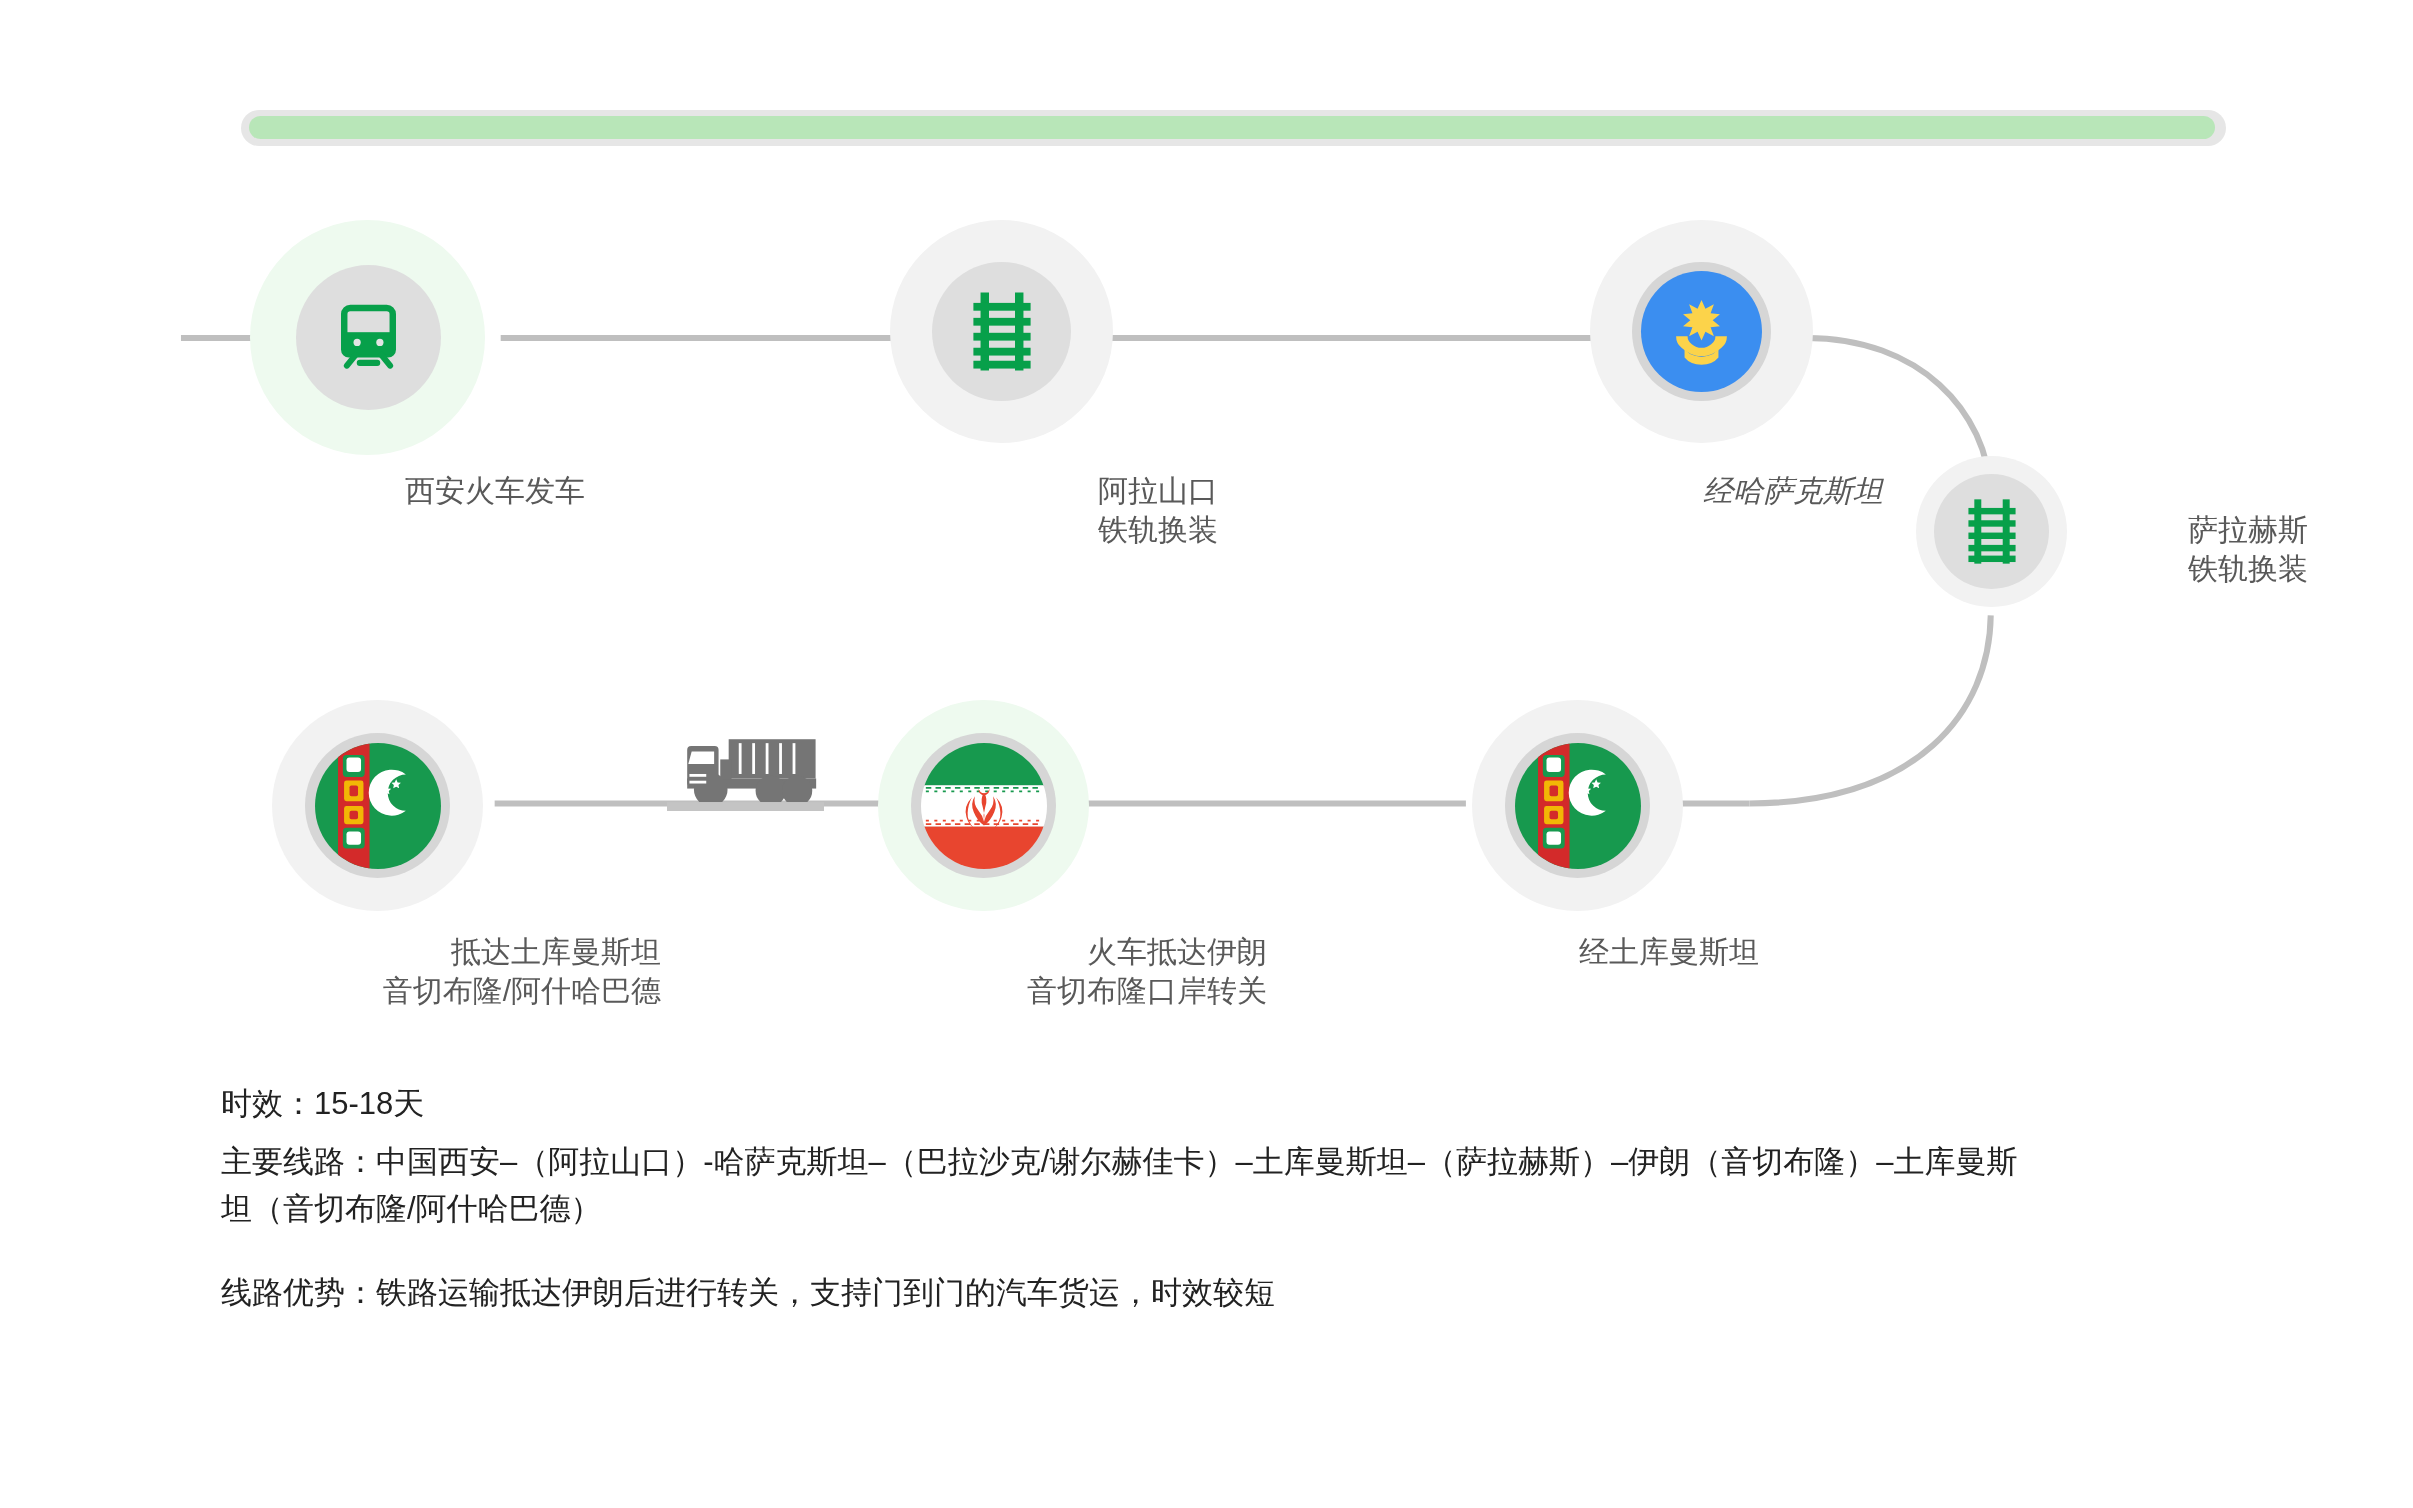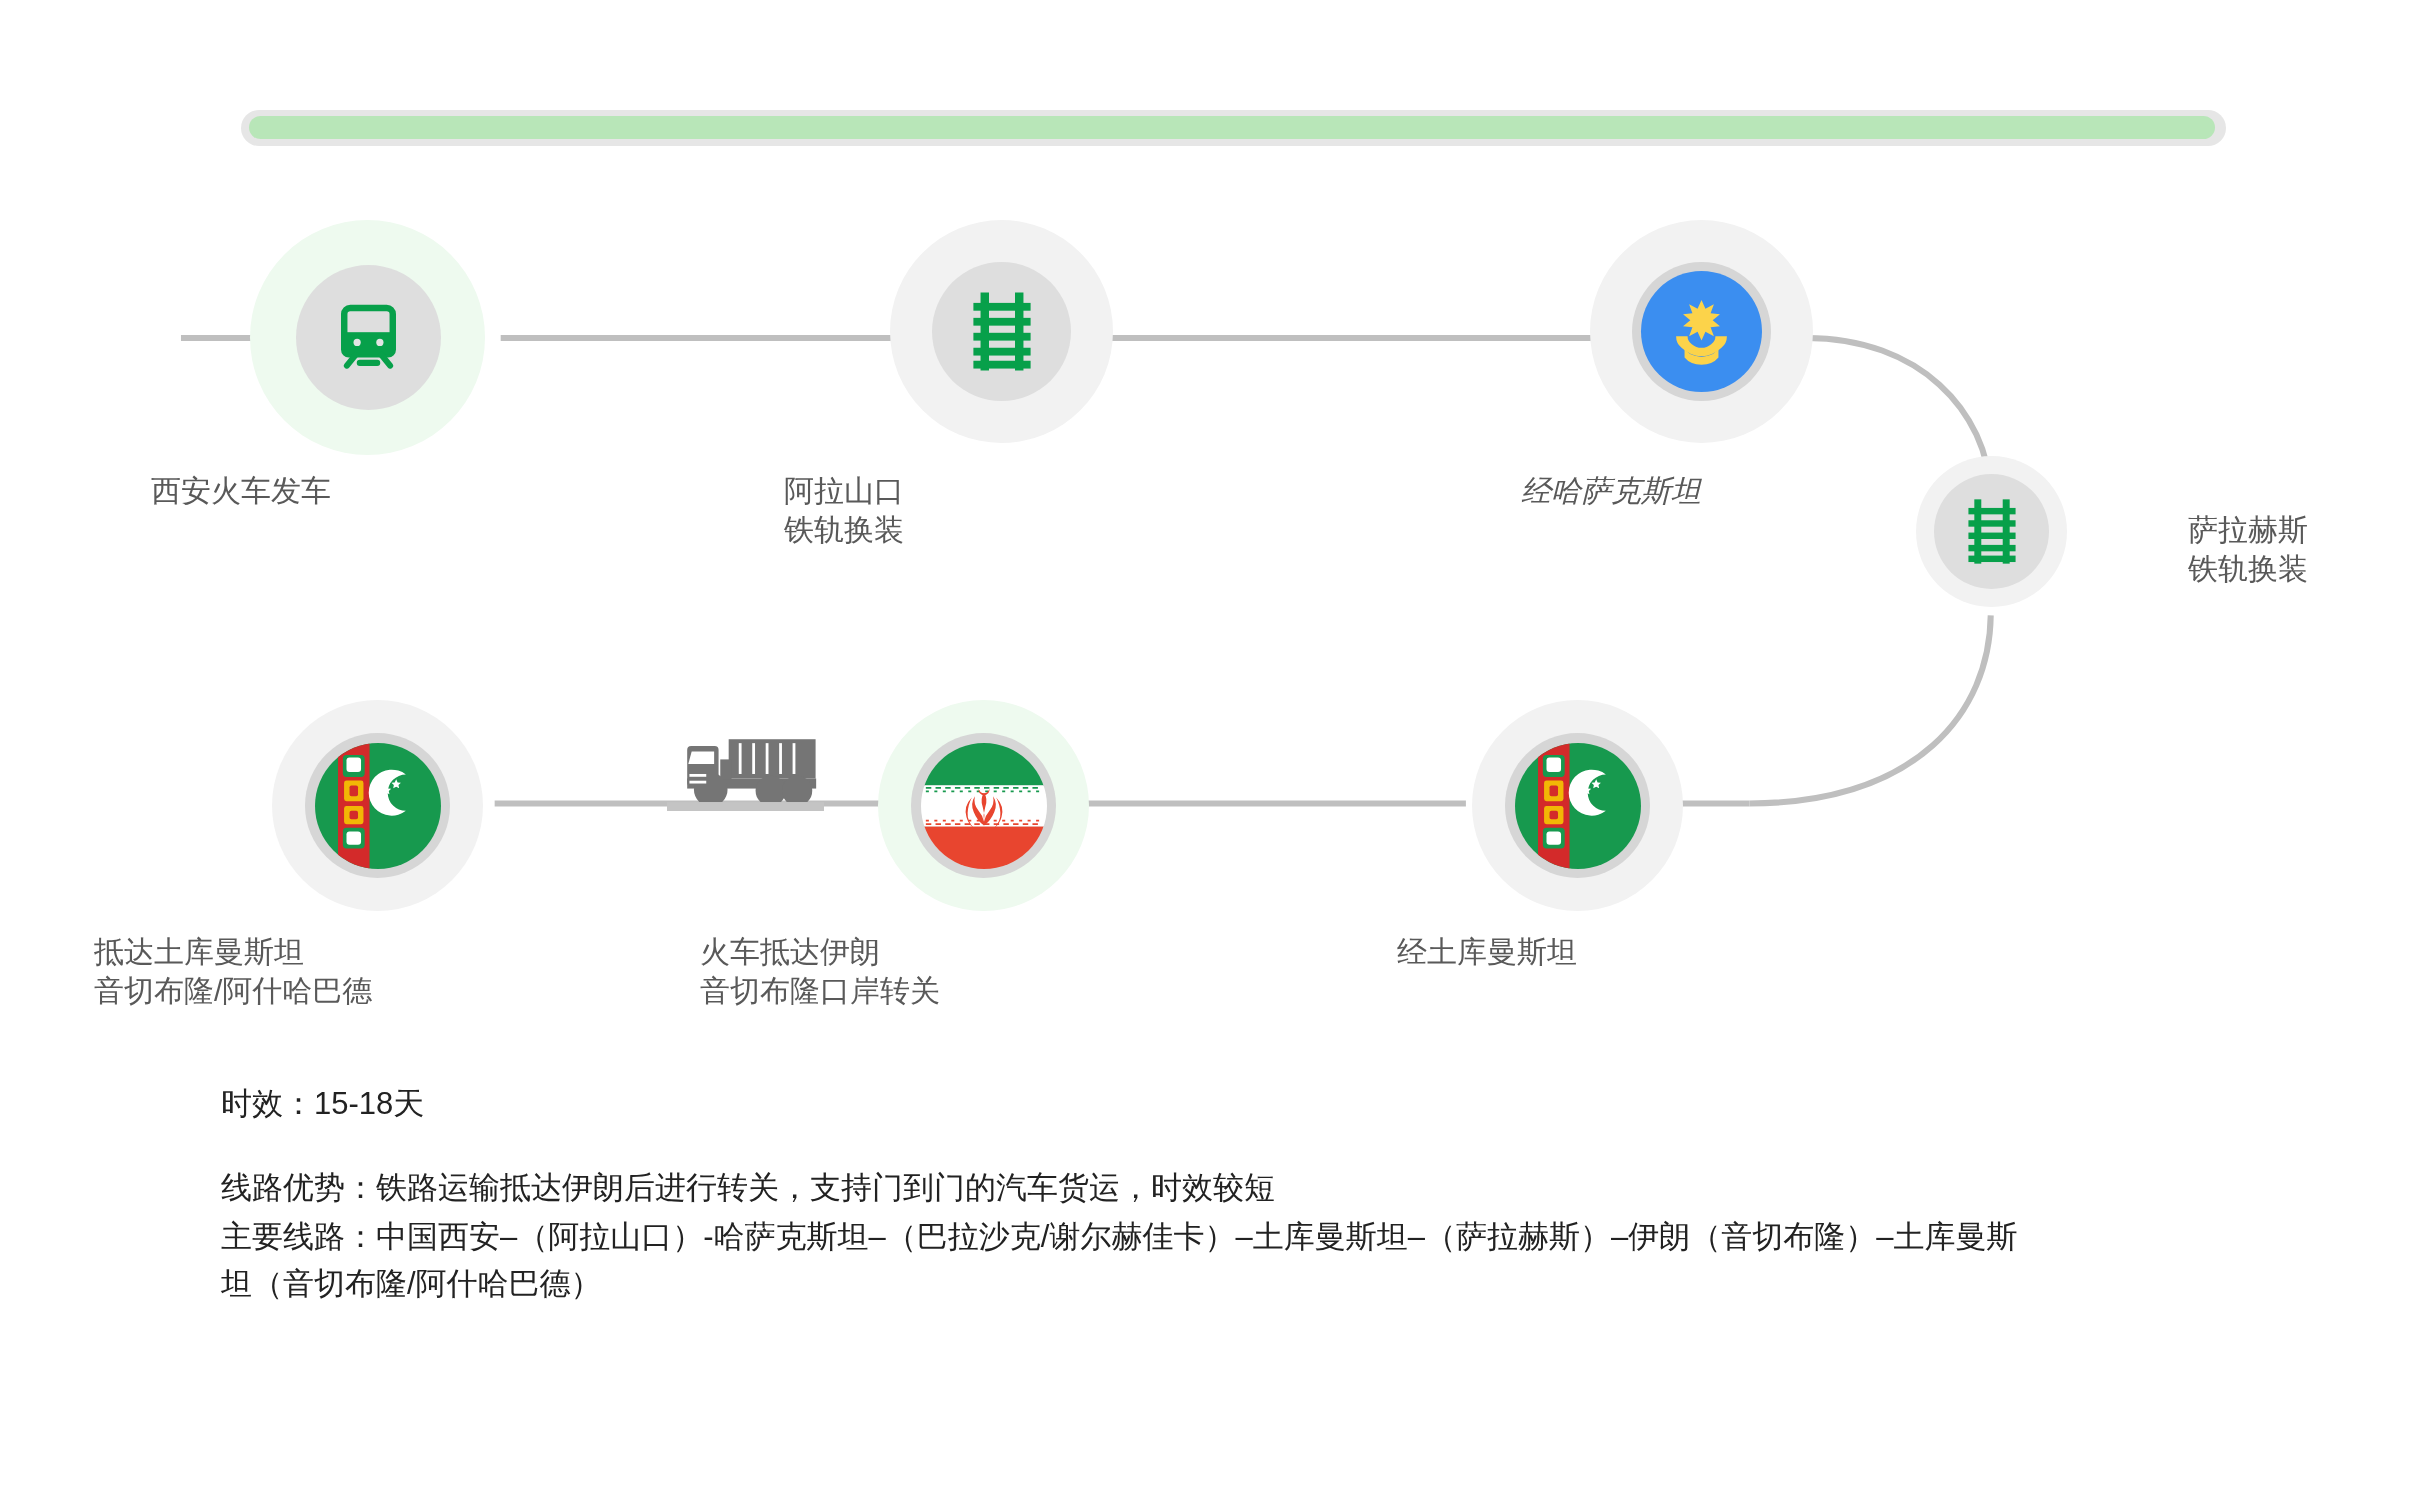--- a/index.html
+++ b/index.html
@@ -38,21 +38,21 @@
     position:absolute;border-radius:50%;background:#dedede;
     display:flex;align-items:center;justify-content:center;
   }
   .flagdisc{
     position:absolute;border-radius:50%;overflow:hidden;background:#d6d6d6;
   }
   .flaginner{position:absolute;border-radius:50%;overflow:hidden;}
 
   .caption{
     position:absolute;color:#595959;font-size:30px;line-height:39px;
-    text-align:left;white-space:pre-line;
+    text-align:right;white-space:pre-line;
   }
   .caption.left{text-align:center;}
 
   
   #bottom{position:absolute;left:221px;top:1080px;width:2051px;}
   .b-line{color:#222222;font-size:31px;line-height:47px;margin-bottom:2.4px;}
   .b-label{font-weight:normal;}
   #line-duration{margin-bottom:11px;}
   #line-route{max-width:1810px;}
   #line-adv{margin-top:37px;}
@@ -279,22 +279,22 @@
   </div>
 
 </div>
 
 <div id="bottom">
 
   <div class="b-line" id="line-duration">
     <span class="b-label">时效：</span><span class="b-label">15-18天</span>
   </div>
 
+  <div class="b-line" id="line-route">
+    <span class="b-label">主要线路：</span><span>中国西安–（阿拉山口）-哈萨克斯坦–（巴拉沙克/谢尔赫佳卡）–土库曼斯坦–（萨拉赫斯）–伊朗（音切布隆）–土库曼斯坦（音切布隆/阿什哈巴德）</span>
+  </div>
+
   <div class="b-line" id="line-adv">
     <span class="b-label">线路优势：</span><span>铁路运输抵达伊朗后进行转关，支持门到门的汽车货运，时效较短</span>
   </div>
 
-  <div class="b-line" id="line-route">
-    <span class="b-label">主要线路：</span><span>中国西安–（阿拉山口）-哈萨克斯坦–（巴拉沙克/谢尔赫佳卡）–土库曼斯坦–（萨拉赫斯）–伊朗（音切布隆）–土库曼斯坦（音切布隆/阿什哈巴德）</span>
-  </div>
-
 </div>
 
 
 </body></html>

